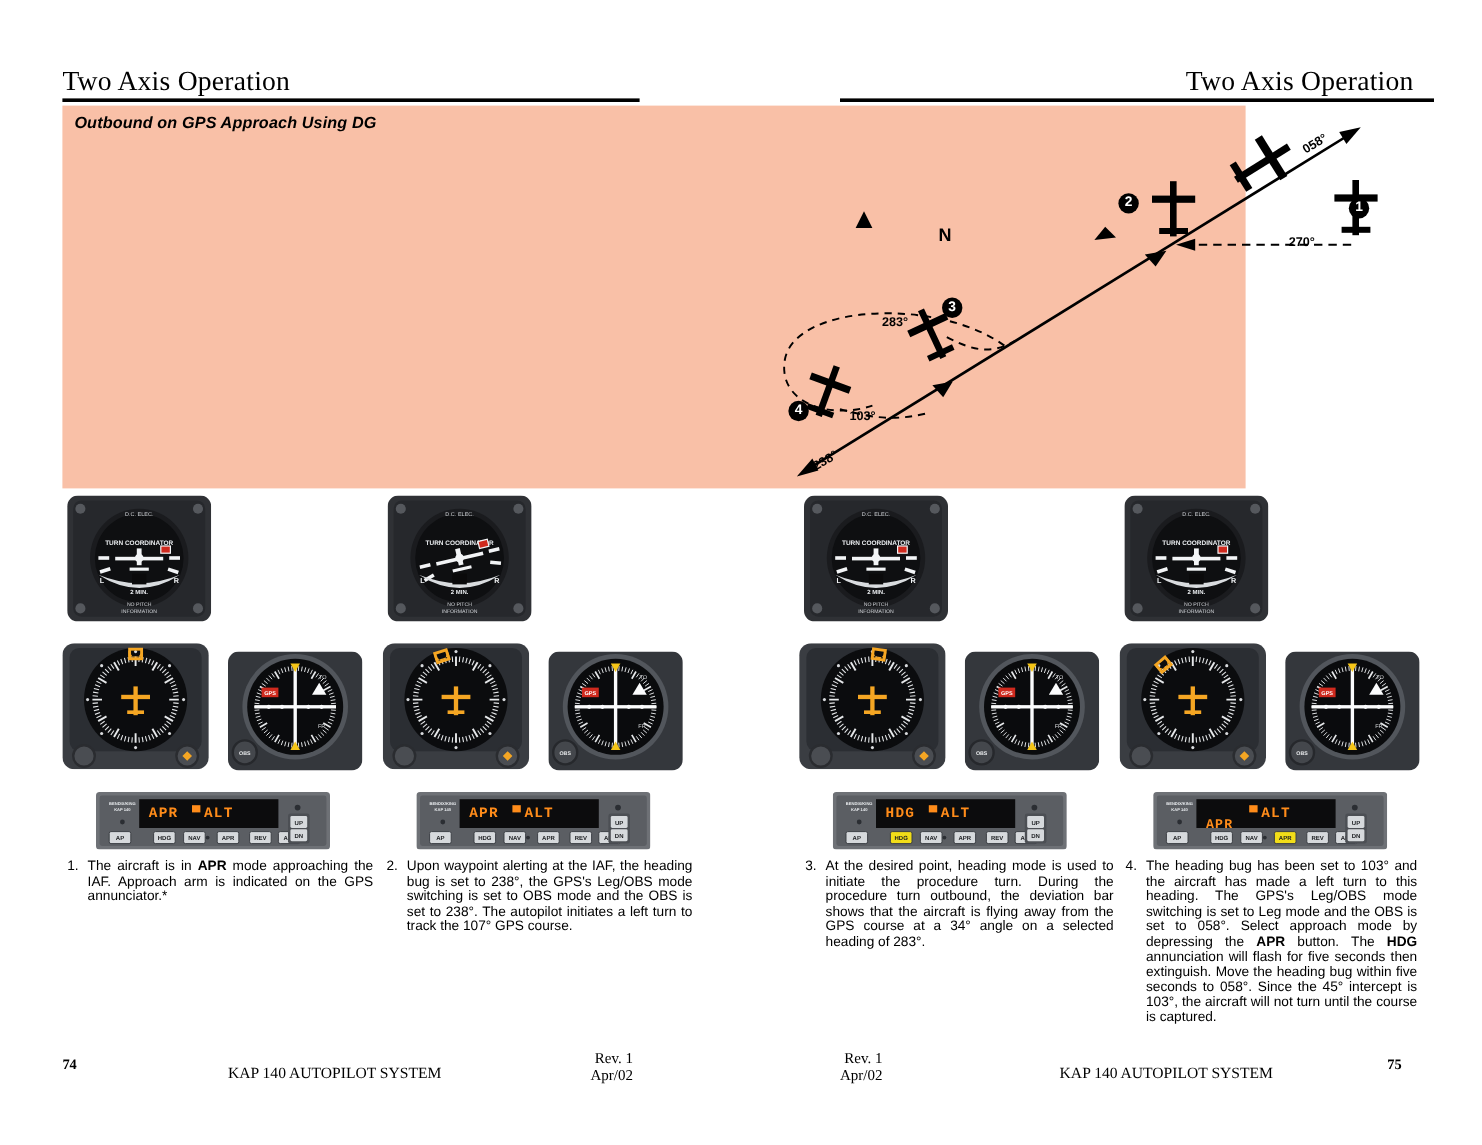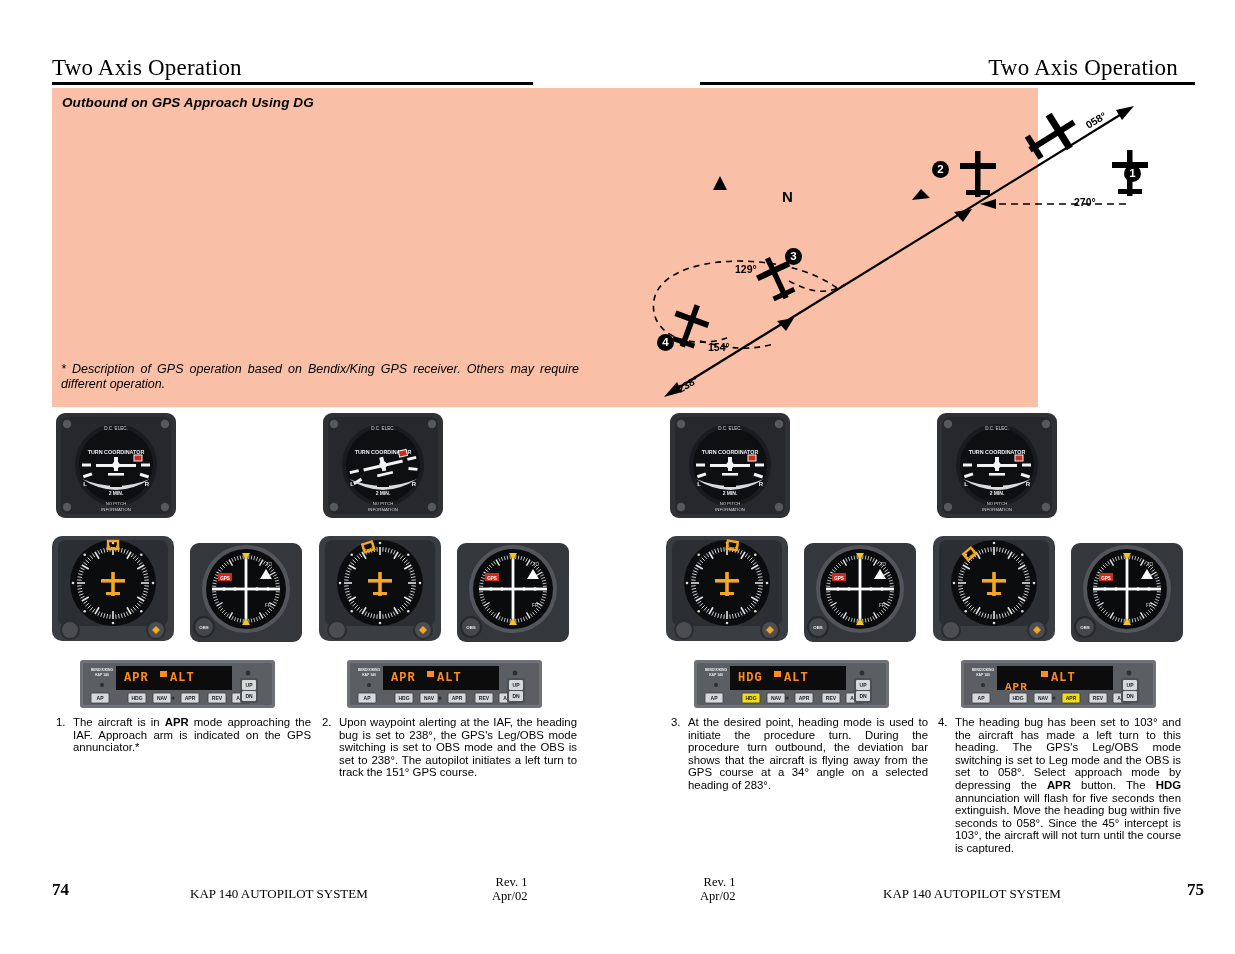--- a/index.html
+++ b/index.html
@@ -56,30 +56,30 @@
   .cap1{left:56px;width:255px;}
   .cap2{left:322px;width:255px;}
   .cap3{left:671px;width:257px;}
   .cap4{left:938px;width:243px;}
   .caption .num{position:absolute;left:0;top:0;}
   .caption .body{display:block;padding-left:17px;}
   .caption b{font-weight:bold;}
 
   
   .foot{position:absolute;top:883px;font-family:"Liberation Serif",serif;}
-  .pagenum{font-size:17px;font-weight:bold;}
+  .pagenum{font-size:12px;font-weight:bold;}
   .foottitle{font-size:13px;white-space:nowrap;}
   .rev{font-size:12.5px;line-height:14px;text-align:right;}
 
   .left .f-page{left:52px;top:880px;}
   .left .f-title{left:190px;top:886px;}
   .left .f-rev{left:492px;top:875px;}
   .right .f-rev{left:82px;top:875px;}
   .right .f-title{left:265px;top:886px;}
-  .right .f-page{left:569px;top:880px;}
+  .right .f-page{left:538px;top:880px;}
 </style>
 </head>
 <body>
 
 <div class="page left">
   <div class="runhead">Two Axis Operation</div>
   <div class="headrule"></div>
   <div class="foot f-page pagenum">74</div>
   <div class="foot f-title foottitle">KAP 140 AUTOPILOT SYSTEM</div>
   <div class="foot f-rev rev">
@@ -94,21 +94,20 @@
   <div class="foot f-rev rev">
     <div>Rev. 1</div>
     <div>Apr/02</div>
   </div>
   <div class="foot f-title foottitle">KAP 140 AUTOPILOT SYSTEM</div>
   <div class="foot f-page pagenum">75</div>
 </div>
 
 <div id="figure-band">
   <div id="figure-title">Outbound on GPS Approach Using DG</div>
-  <div id="figure-note">* Description of GPS operation based on Bendix/King GPS receiver. Others may require different operation.</div>
 
   <div id="diagram">
     <svg width="556" height="319" viewBox="0 0 556 319">
 
       <g stroke="#000" fill="none">
         <line x1="48" y1="305" x2="506" y2="22" stroke-width="2.2"></line>
       </g>
 
       <polygon points="512,18 494,22 500,32" fill="#000"></polygon>
 
@@ -160,22 +159,22 @@
       </g>
 
       <polygon points="98,88 91,102 105,102" fill="#000"></polygon>
     </svg>
 
     <div id="north-label">N</div>
 
     <div class="dlabel" style="left:452px;top:108px;">270°</div>
     <div class="dlabel" style="left:55px;top:290px;transform:rotate(-31deg);">238°</div>
     <div class="dlabel" style="left:463px;top:26px;transform:rotate(-31deg);">058°</div>
-    <div class="dlabel" style="left:113px;top:175px;">129°</div>
-    <div class="dlabel" style="left:86px;top:253px;">154°</div>
+    <div class="dlabel" style="left:113px;top:175px;">283°</div>
+    <div class="dlabel" style="left:86px;top:253px;">103°</div>
 
     <div class="callout" style="left:502px;top:77px;">1</div>
     <div class="callout" style="left:310px;top:73px;">2</div>
     <div class="callout" style="left:163px;top:160px;">3</div>
     <div class="callout" style="left:35px;top:246px;">4</div>
   </div>
 </div>
 
 <div class="panelset pset1">
     <div class="tc"><svg width="120" height="105" viewBox="0 0 120 105">
@@ -1253,21 +1252,21 @@
         </g>
       </svg></div>
   </div>
 
 <div class="caption cap1">
   <span class="num">1.</span>
   <span class="body">The aircraft is in <b>APR</b> mode approaching the IAF. Approach arm is indicated on the GPS annunciator.*</span>
 </div>
 <div class="caption cap2">
   <span class="num">2.</span>
-  <span class="body">Upon waypoint alerting at the IAF, the heading bug is set to 238°, the GPS's Leg/OBS mode switching is set to OBS mode and the OBS is set to 238°. The autopilot initiates a left turn to track the 151° GPS course.</span>
+  <span class="body">Upon waypoint alerting at the IAF, the heading bug is set to 238°, the GPS's Leg/OBS mode switching is set to OBS mode and the OBS is set to 238°. The autopilot initiates a left turn to track the 107° GPS course.</span>
 </div>
 <div class="caption cap3">
   <span class="num">3.</span>
   <span class="body">At the desired point, heading mode is used to initiate the procedure turn. During the procedure turn outbound, the deviation bar shows that the aircraft is flying away from the GPS course at a 34° angle on a selected heading of 283°.</span>
 </div>
 <div class="caption cap4">
   <span class="num">4.</span>
   <span class="body">The heading bug has been set to 103° and the aircraft has made a left turn to this heading. The GPS's Leg/OBS mode switching is set to Leg mode and the OBS is set to 058°. Select approach mode by depressing the <b>APR</b> button. The <b>HDG</b> annunciation will flash for five seconds then extinguish. Move the heading bug within five seconds to 058°. Since the 45° intercept is 103°, the aircraft will not turn until the course is captured.</span>
 </div>
 

